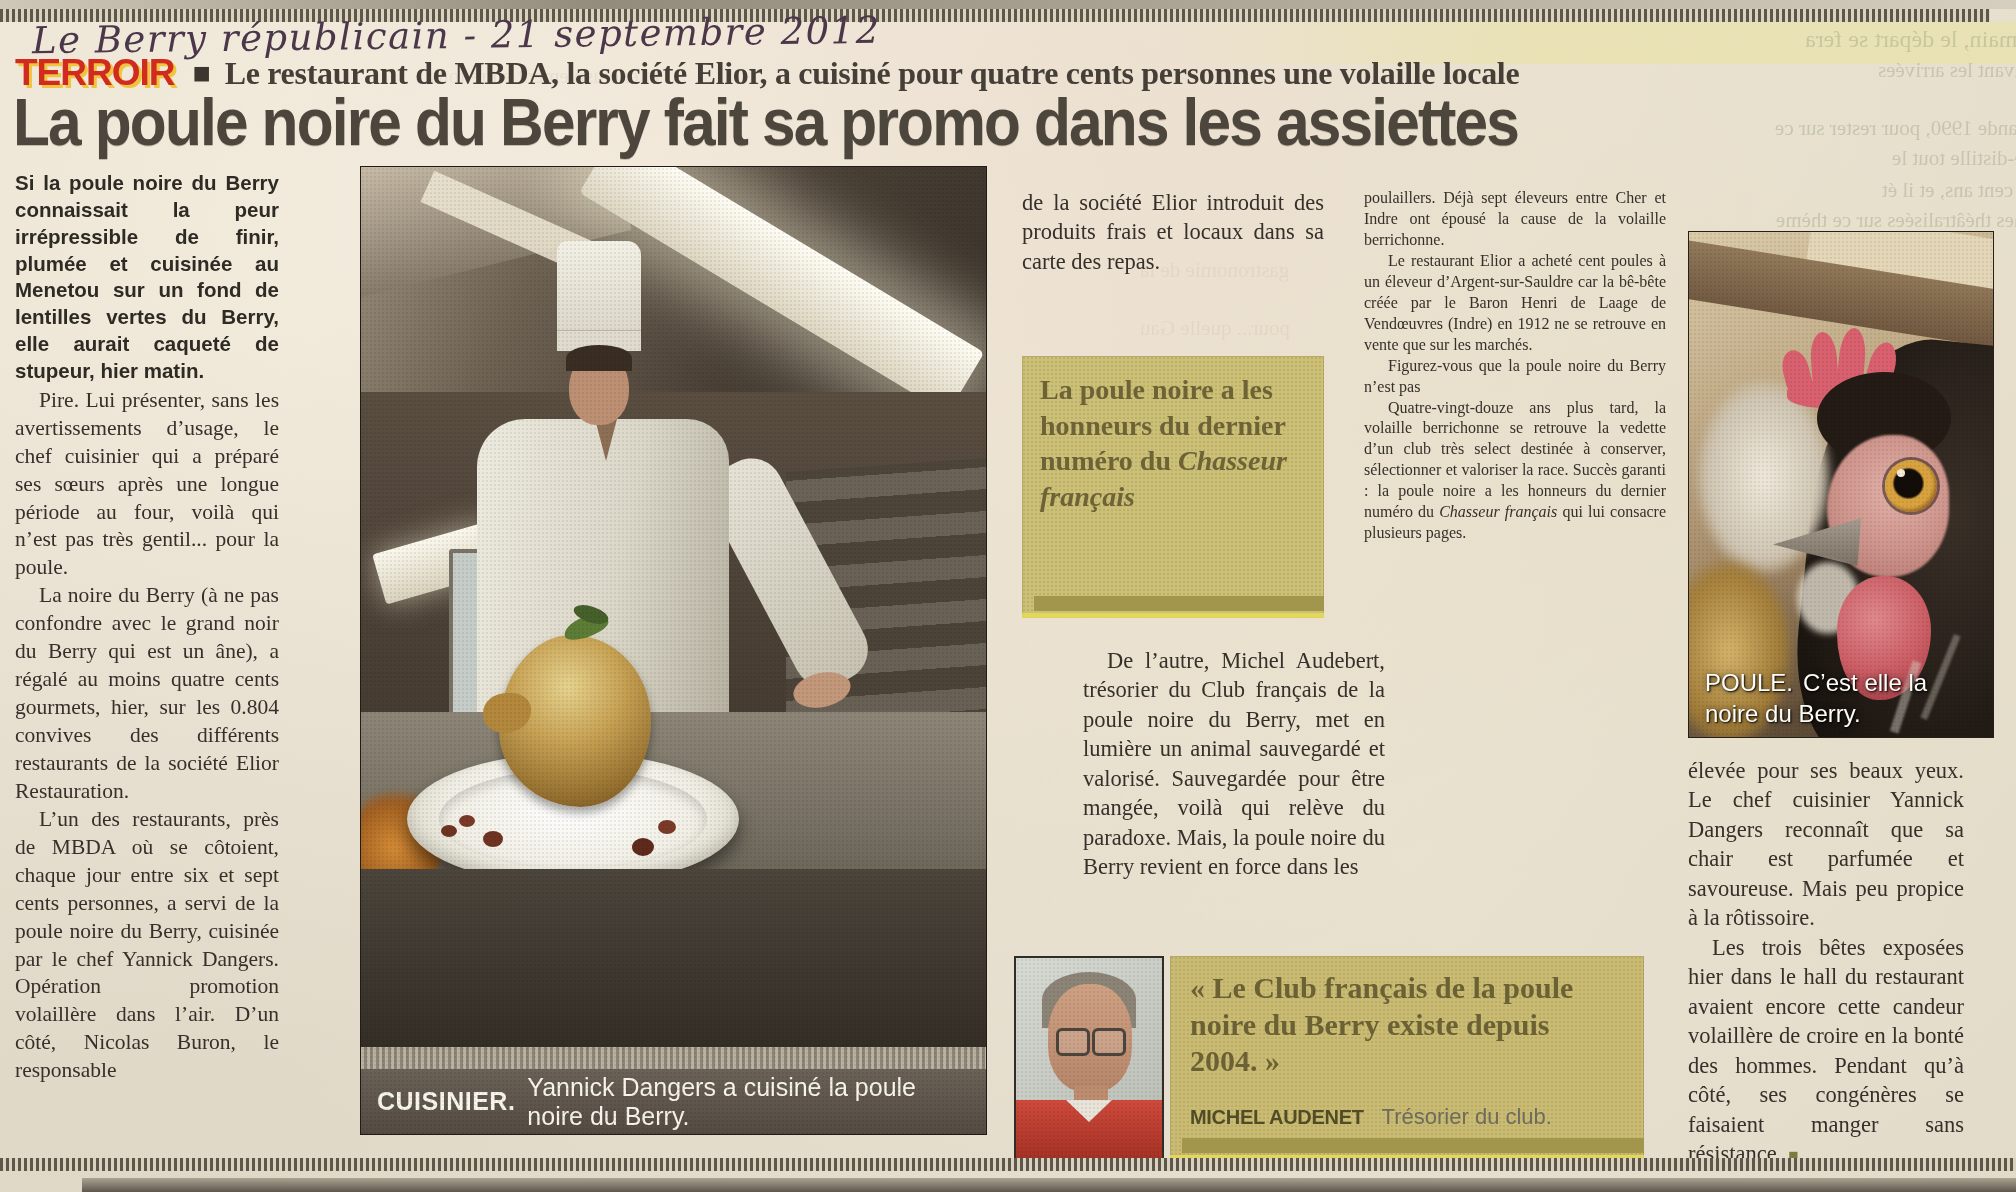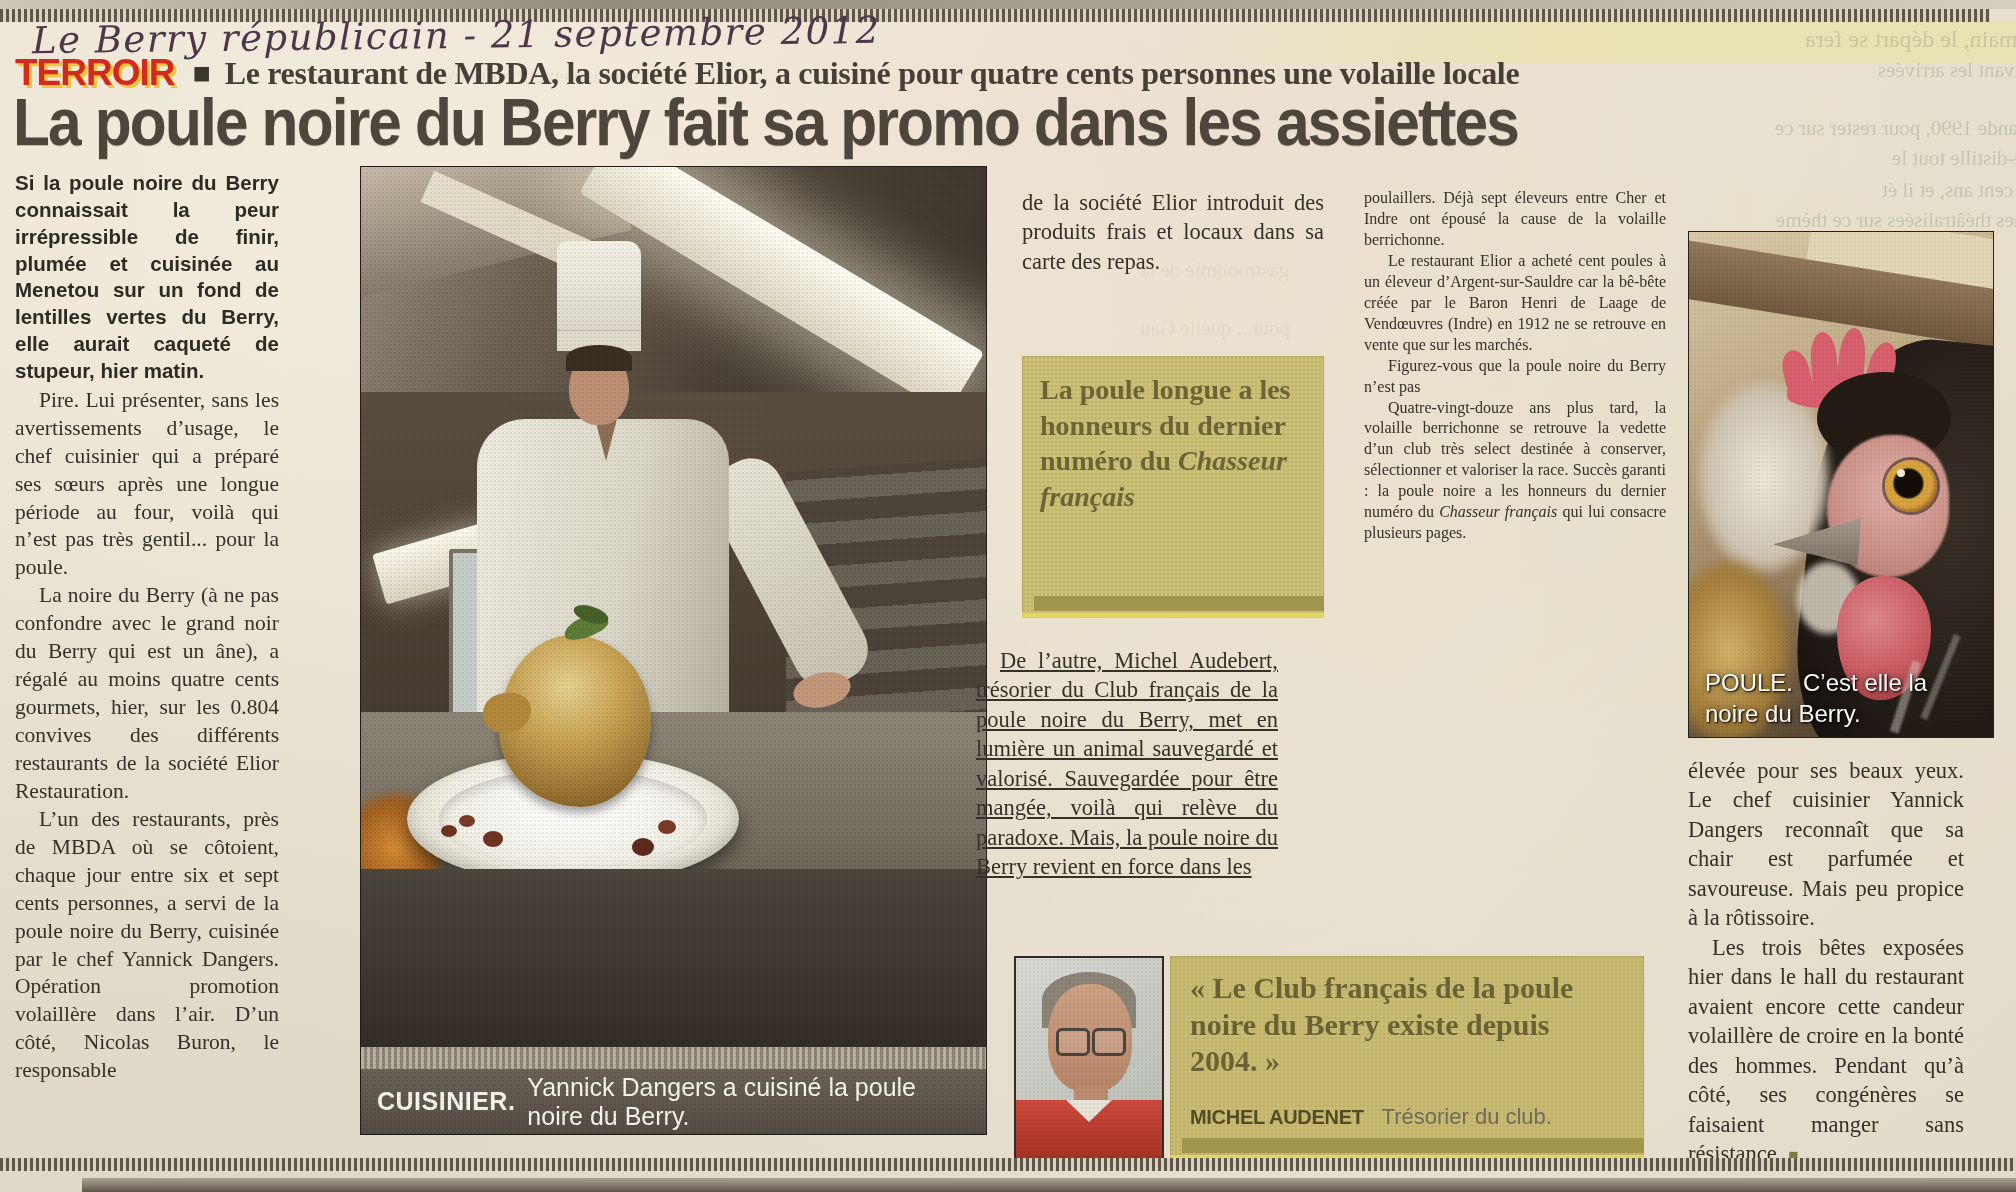--- a/index.html
+++ b/index.html
@@ -38,21 +38,21 @@
       color:#4d463d;letter-spacing:-2px;white-space:nowrap;transform:scaleX(.915);transform-origin:left top;
       text-shadow:0 1px 0 rgba(60,50,40,.25);}
 
   
   .col{position:absolute;text-align:justify;overflow:hidden;}
   .col p{margin:0;text-indent:24px;}
   .col p.noindent{text-indent:0;}
   #col-left{left:15px;top:170px;width:264px;height:940px;font-size:21.5px;line-height:1.3;}
   #col-left .lead{font:bold 20.5px/1.31 "Liberation Sans","DejaVu Sans",sans-serif;color:#2e2a24;text-indent:0;margin-bottom:2px;}
   #col-a-p1{left:1022px;top:188px;width:302px;height:150px;font-size:22.5px;line-height:1.31;}
-  #col-a-p2{left:976px;top:646px;width:302px;height:306px;font-size:22.5px;line-height:1.31;text-decoration:underline;}
+  #col-a-p2{left:1083px;top:646px;width:302px;height:306px;font-size:22.5px;line-height:1.31;}
   #col-b{left:1364px;top:188px;width:302px;height:750px;font-size:16px;line-height:1.31;}
   #col-right{left:1688px;top:756px;width:276px;height:402px;font-size:22.5px;line-height:1.31;}
   .endmark{color:#7a7c3f;font-size:17px;margin-left:6px;}
 
   
   #pullquote{left:1022px;top:356px;width:302px;height:262px;background:#ccbf76;
       box-shadow:inset 0 0 0 1px rgba(120,110,60,.25);}
   #pullquote .texture, #quote-box .texture{position:absolute;inset:0;
       background-image:radial-gradient(rgba(90,80,40,.14) 1px, transparent 1.3px);background-size:4px 4px;}
   #pullquote-text{position:absolute;left:18px;top:16px;width:266px;
@@ -253,21 +253,21 @@
     </div>
     <div class="halftone"></div>
   </div>
 
   <div class="col" id="col-a-p1">
     <p class="noindent">de la société Elior introduit des produits frais et locaux dans sa carte des repas.</p>
   </div>
 
   <div class="abs" id="pullquote">
     <div class="texture"></div>
-    <div id="pullquote-text"><span>La poule longue a les honneurs du dernier numéro du </span><i>Chasseur français</i></div>
+    <div id="pullquote-text"><span>La poule noire a les honneurs du dernier numéro du </span><i>Chasseur français</i></div>
     <div class="box-strip"></div>
     <div class="box-underline"></div>
   </div>
 
   <div class="col" id="col-a-p2">
     <p>De l’autre, Michel Audebert, trésorier du Club français de la poule noire du Berry, met en lumière un animal sauvegardé et valorisé. Sauvegardée pour être mangée, voilà qui relève du paradoxe. Mais, la poule noire du Berry revient en force dans les</p>
   </div>
 
   <div class="col" id="col-b">
     <p class="noindent">poulaillers. Déjà sept éleveurs entre Cher et Indre ont épousé la cause de la volaille berrichonne.</p>

